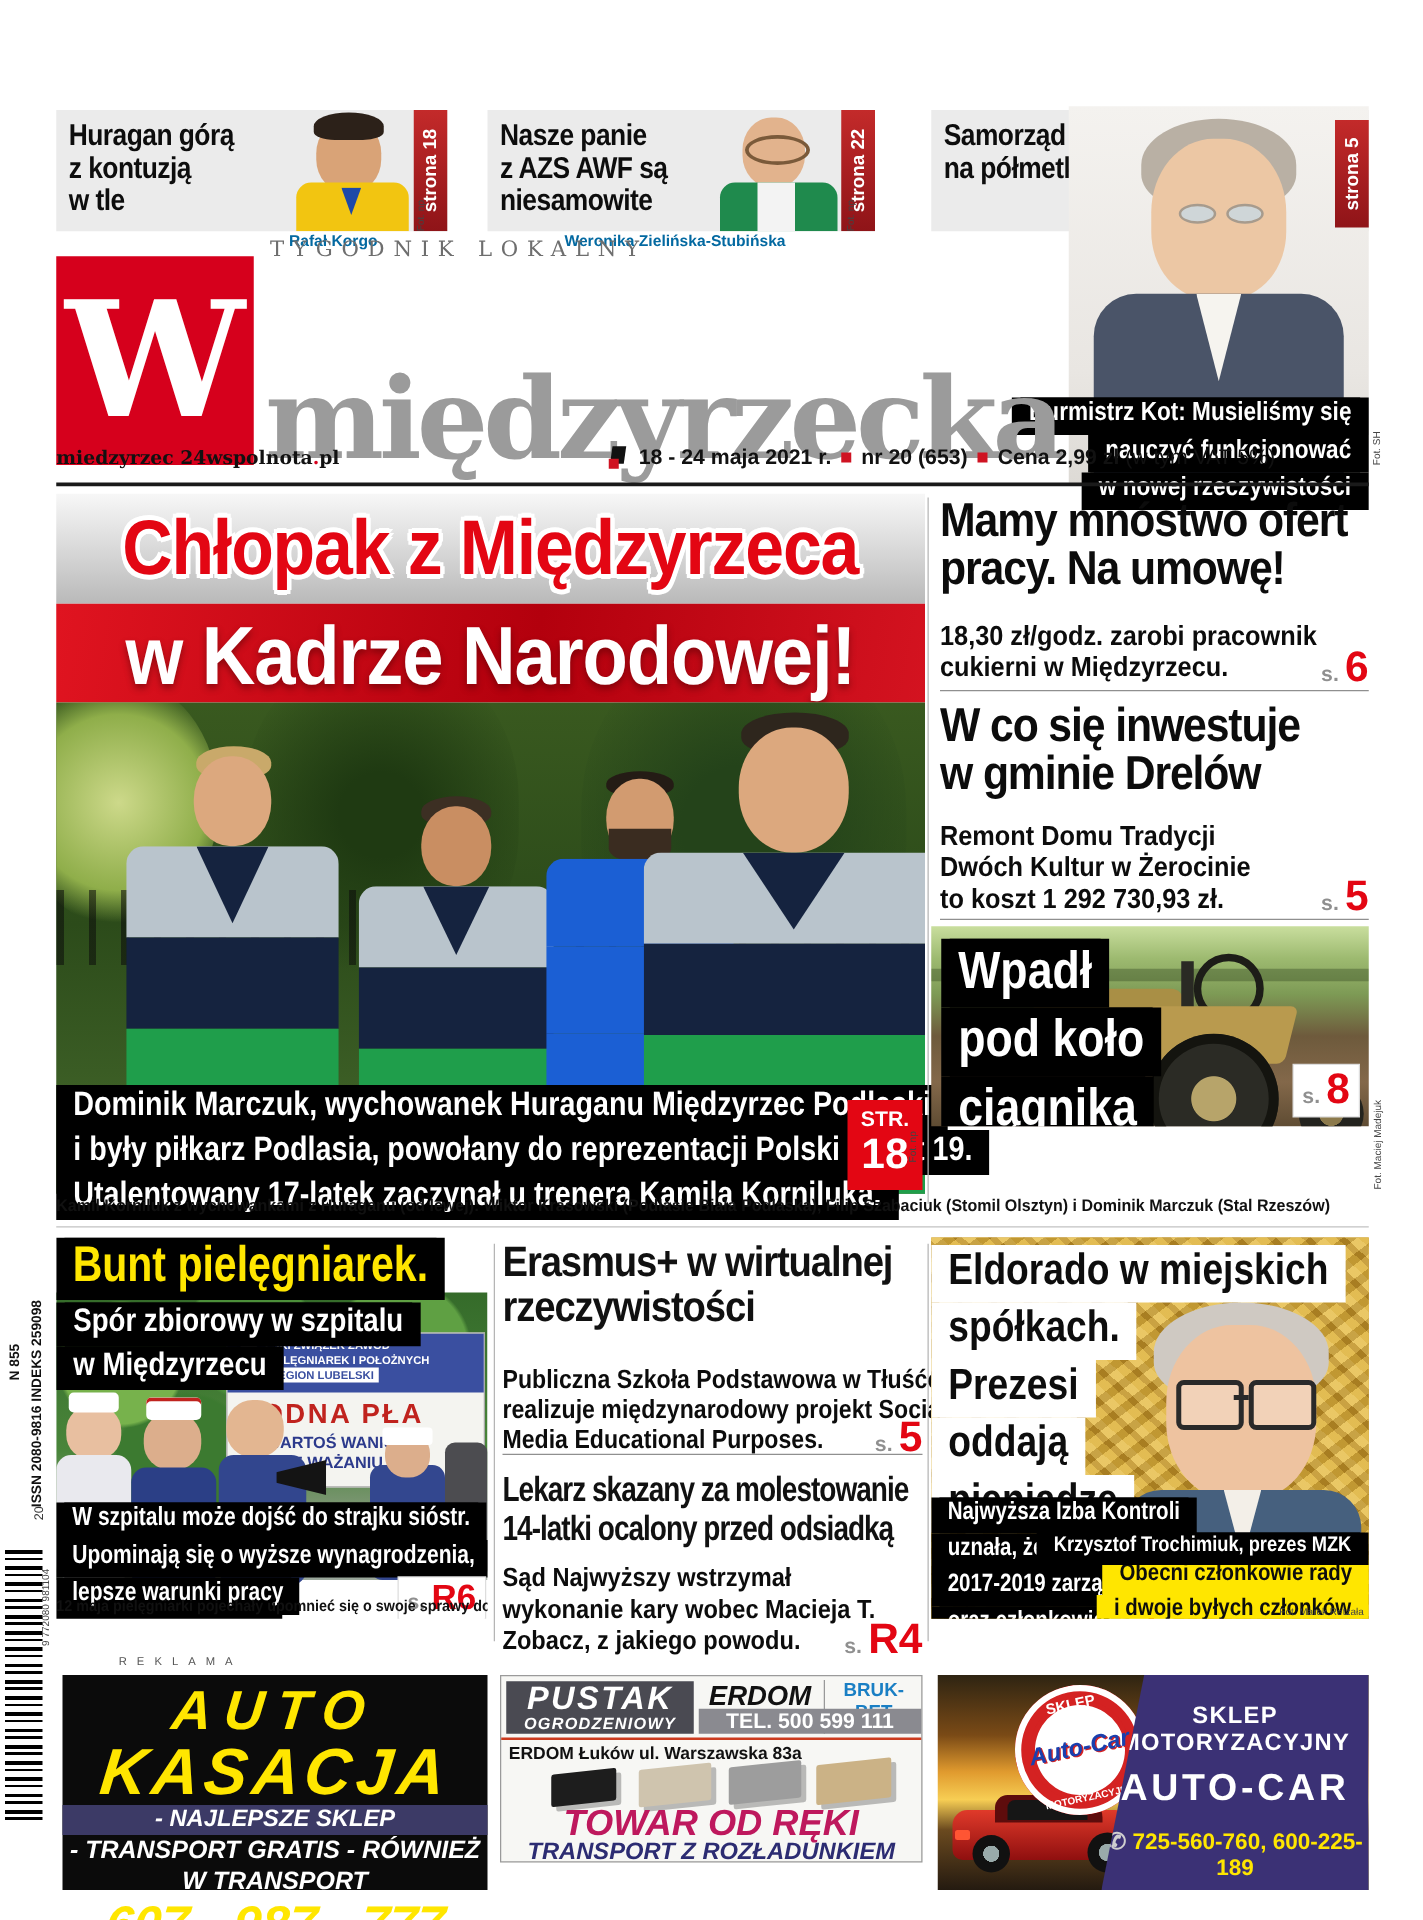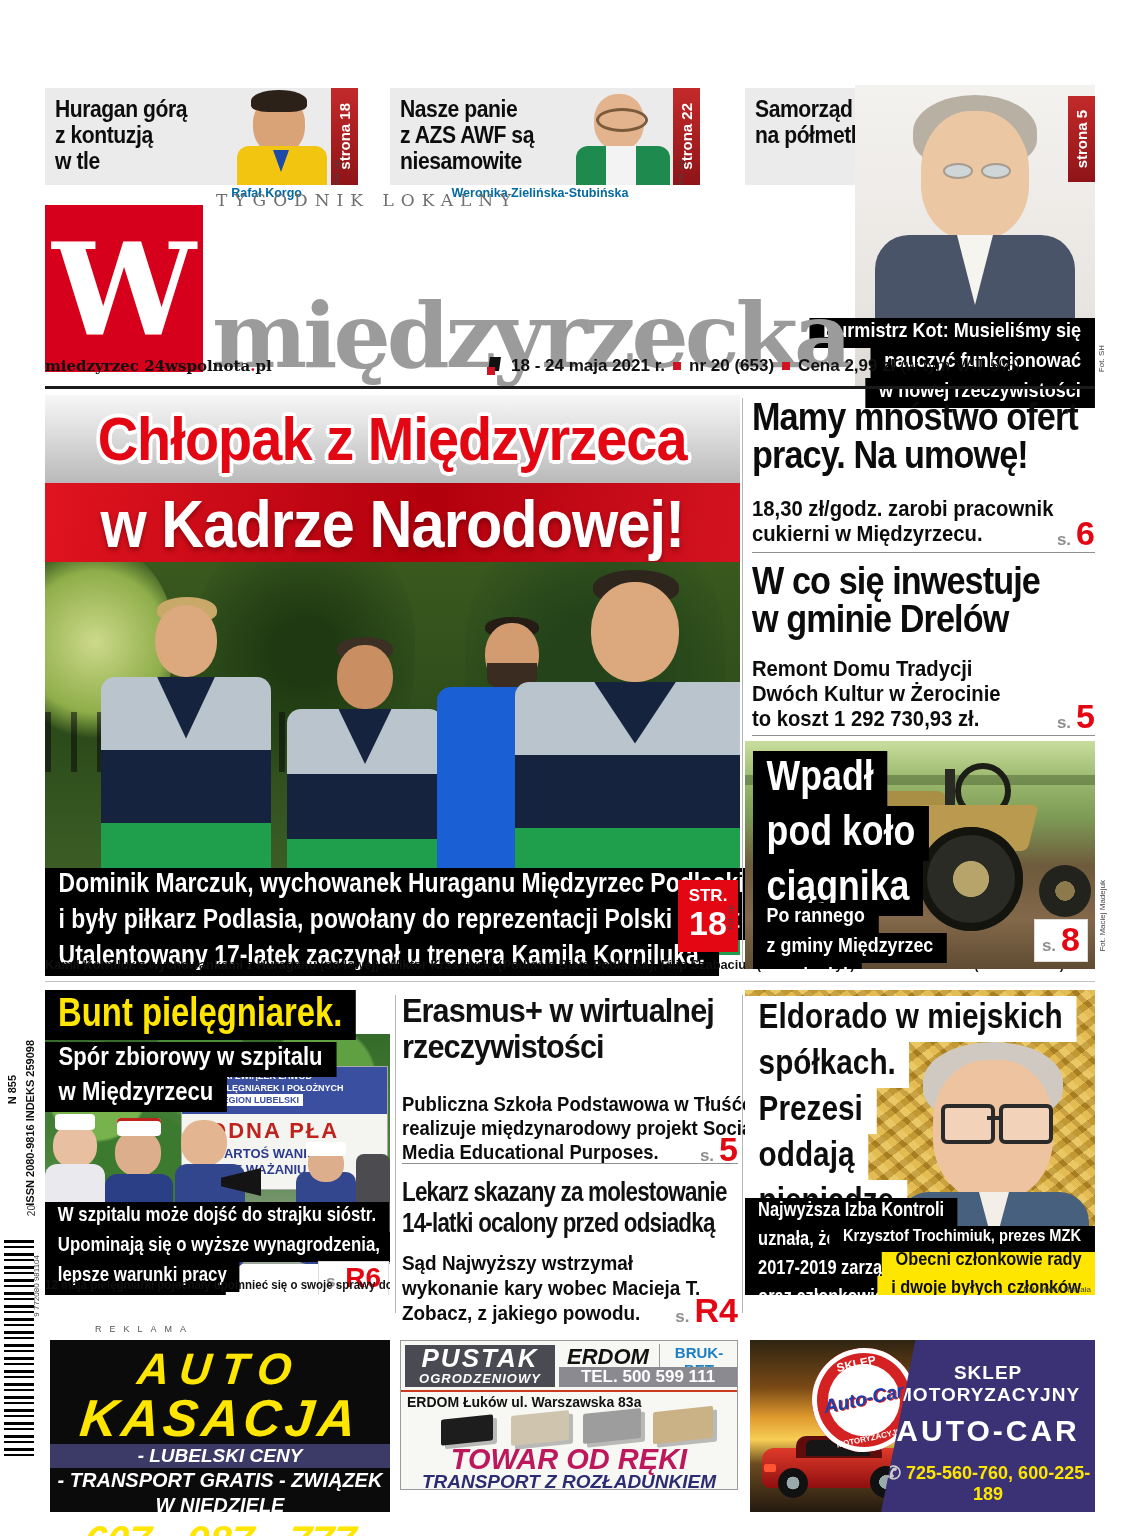--- a/index.html
+++ b/index.html
@@ -258,21 +258,21 @@
       <span class="sqz" style="transform:scaleX(0.92);"><span>Dwóch Kultur w Żerocinie</span></span><br>
       <span class="sqz" style="transform:scaleX(0.92);"><span>to koszt 1 292 730,93 zł.</span></span>
       <span class="pg abs" style="right:0;bottom:-4px;">
           <span class="s">s.</span>
           <span class="n">5</span>
         </span>
     </div>
   </div>
   <div class="abs hr" style="left:752px;top:735px;width:343px;"></div>
 
-  <div class="abs" style="left:745px;top:741px;width:350px;height:228px;overflow:hidden;
+  <div class="abs" style="left:745px;top:741px;width:350px;height:160px;overflow:hidden;
               background:linear-gradient(180deg,#c9de9e 0%,#9dba70 16%,#7d9a55 34%,#6e5a3c 55%,#83684a 78%,#5f4c33 100%);">
     <div class="abs" style="left:0;top:34px;width:350px;height:10px;background:rgba(40,60,25,.35);"></div>
     <div class="abs" style="right:18px;top:28px;width:250px;height:180px;">
       <div class="abs" style="left:0;top:22px;width:120px;height:58px;border-radius:10px;background:#a98f45;box-shadow:inset 0 -12px 0 rgba(0,0,0,.25);"></div>
       <div class="abs" style="left:118px;top:0;width:10px;height:40px;background:#2a2a24;"></div>
       <div class="abs" style="left:128px;top:-6px;width:44px;height:44px;border:6px solid #1d1d18;border-radius:50%;background:transparent;"></div>
       <div class="abs" style="left:86px;top:36px;width:120px;height:46px;background:#b99a4e;transform:skewX(-14deg);border-radius:6px;"></div>
       <div class="abs" style="left:92px;top:58px;width:104px;height:104px;border-radius:50%;background:radial-gradient(circle,#b7a46a 0 24%,#2b2b25 25% 100%);box-shadow:inset 0 0 0 8px #14140f;"></div>
       <div class="abs" style="left:212px;top:96px;width:52px;height:52px;border-radius:50%;background:radial-gradient(circle,#8c7a4c 0 26%,#23231e 27% 100%);"></div>
       <div class="abs" style="left:60px;top:50px;width:16px;height:10px;background:#c0392b;border-radius:2px;"></div>
@@ -426,22 +426,22 @@
       <span class="sqzr"><span>Krzysztof Trochimiuk, prezes MZK</span></span>
     </div>
     <div class="abs vcred" style="right:4px;bottom:1px;">Fot. Marek Retzała</div>
   </div>
 
   <div class="abs tiny" style="left:95px;top:1324px;letter-spacing:8px;">REKLAMA</div>
 
   <div class="ad1 abs" style="left:50px;top:1340px;width:340px;height:172px;">
     <div class="l1" style="padding-top:6px;transform:skewX(-6deg);">AUTO</div>
     <div class="l2" style="transform:skewX(-6deg);">KASACJA</div>
-    <div class="navy">- LUBELSKI CENY</div>
-    <div class="wh">- TRANSPORT GRATIS - ZWIĄZEK W NIEDZIELE</div>
+    <div class="navy">- NAJLEPSZE SKLEP</div>
+    <div class="wh">- TRANSPORT GRATIS - RÓWNIEŻ W TRANSPORT</div>
     <div class="ph" style="transform:skewX(-6deg);">607 - 987 - 777</div>
   </div>
 
   <div class="ad2 abs" style="left:400px;top:1340px;width:338px;height:150px;box-sizing:border-box;">
     <div class="abs" style="left:4px;top:4px;width:150px;height:42px;background:#4a4a52;color:#fff;text-align:center;">
       <div style="font-weight:bold;font-style:italic;font-size:26px;line-height:26px;letter-spacing:2px;">PUSTAK</div>
       <div style="font-weight:bold;font-style:italic;font-size:13px;letter-spacing:1px;">OGRODZENIOWY</div>
     </div>
     <div class="abs" style="left:162px;top:3px;width:90px;text-align:center;">
       <span style="font-weight:bold;font-style:italic;font-size:22px;border-bottom:3px solid #cc3b1f;">ERDOM</span>

